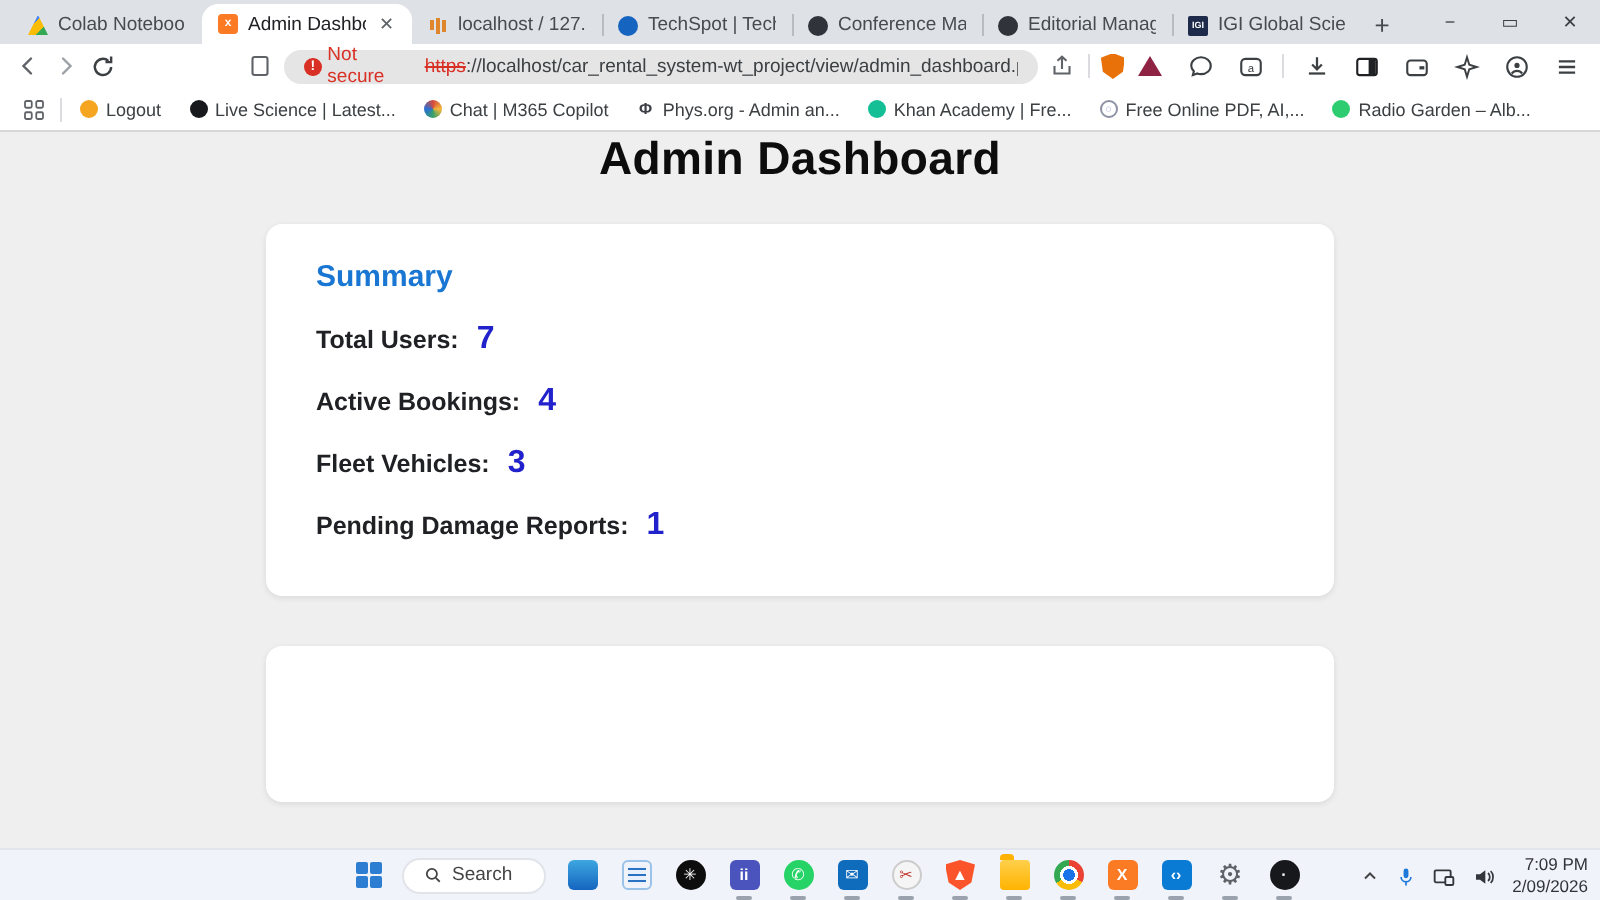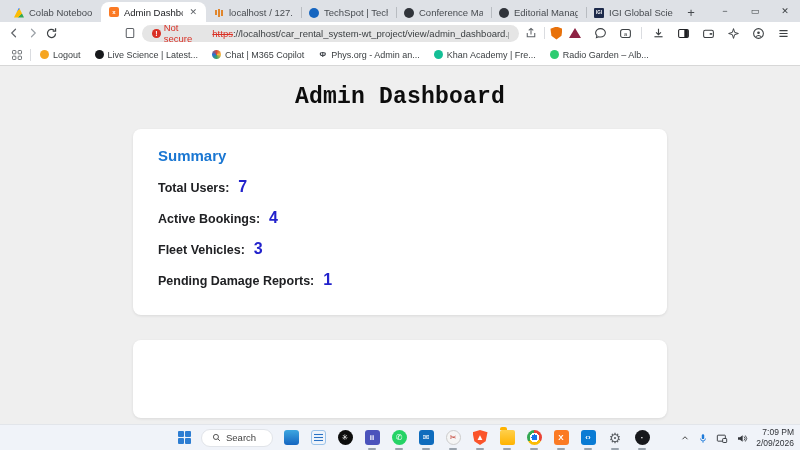--- a/index.html
+++ b/index.html
@@ -45,21 +45,21 @@
   .tb-sep { width:1px; height:12px; background:#dadce0; }
 
   .bookmarksbar { height:22px; background:#fff; border-bottom:1px solid #d7d7d7; display:flex; align-items:center;
                   padding:0 8px; gap:4px; }
   .bm { display:flex; align-items:center; gap:4px; font-size:9px; color:#3c4043; padding:2px 5px; border-radius:4px; cursor:pointer; white-space:nowrap; }
   .bmic { width:9px; height:9px; border-radius:50%; flex:none; display:flex; align-items:center; justify-content:center;
           font-size:5.5px; font-weight:bold; color:#fff; }
 
   
   .content { height:358px; background:#efefef; overflow:hidden; }
-  .page-title { text-align:center; font-size:23px; font-weight:bold; color:#0d0d0d; margin-top:18px; letter-spacing:.2px;font-family:Liberation Mono, monospace; }
+  .page-title { text-align:center; font-size:23px; font-weight:bold; color:#0d0d0d; letter-spacing:.2px; }
   .card { width:534px; margin:0 auto; background:#fff; border-radius:8px; box-shadow:0 1px 3px rgba(0,0,0,.09);
           padding:18px 25px; }
   .card-summary { margin-top:19px; height:186px; }
   .card-heading { font-size:15px; font-weight:bold; color:#1976d2; margin-bottom:14px; }
   .sumrow { margin-bottom:13px; display:flex; align-items:baseline; gap:9px; }
   .sumrow .lbl { font-size:12.5px; font-weight:bold; color:#202124; }
   .sumrow .val { font-size:16px; font-weight:bold; color:#2222cc; }
   .card-actions { margin-top:25px; height:78px; }
   .btnrow { display:flex; gap:14px; }
   .qbtn { background:#1976d2; color:#fff; border:none; border-radius:4px; font-size:11.5px; font-weight:500;
@@ -262,20 +262,24 @@
   </div>
   <div class="bm">
     <span class="bmic" style="background:transparent;color:#3b3f46;font-size:8px">Φ</span>
     <span>Phys.org - Admin an...</span>
   </div>
   <div class="bm">
     <span class="bmic" style="background:#14bf96"></span>
     <span>Khan Academy | Fre...</span>
   </div>
   <div class="bm">
+    <span class="bmic" style="background:#fff;border:1px solid #8d93a5;color:#5560c9;font-size:5px">◌</span>
+    <span>Free Online PDF, AI,...</span>
+  </div>
+  <div class="bm">
     <span class="bmic" style="background:#2ecc71"></span>
     <span>Radio Garden – Alb...</span>
   </div>
 
 </div>
 
 <div class="content">
   <div class="page-title">Admin Dashboard</div>
 
   <div class="card card-summary">

